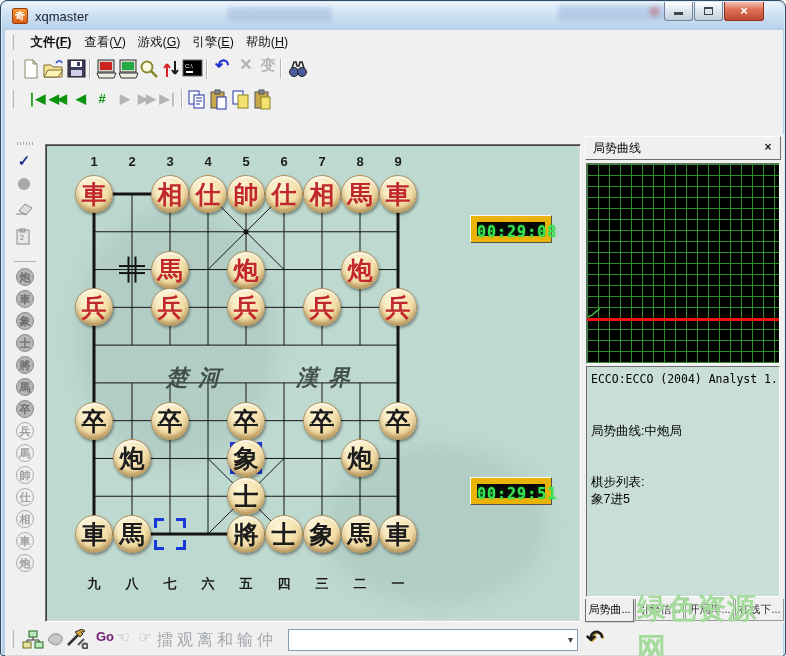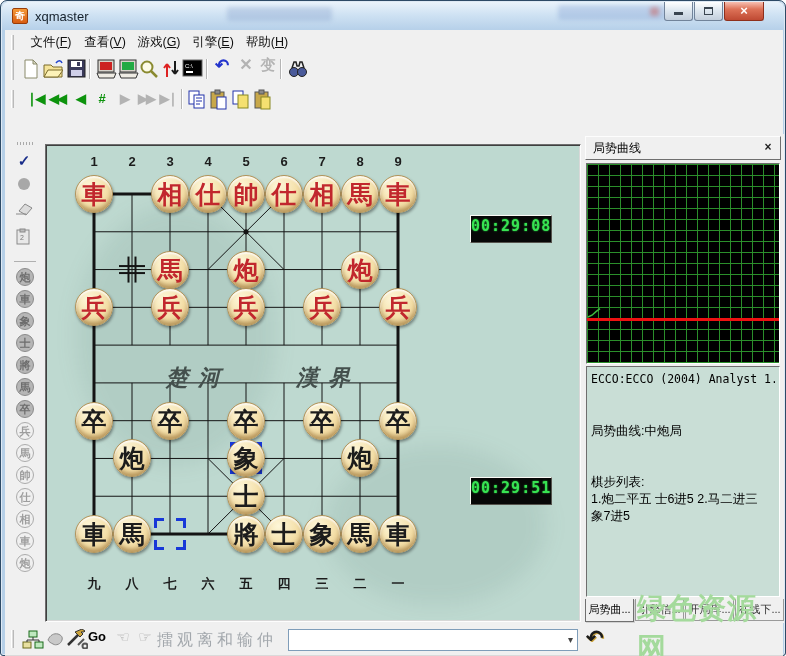--- a/index.html
+++ b/index.html
@@ -50,22 +50,22 @@
      background:radial-gradient(circle at 35% 28%, #fdf6d8, #f4dfa8 55%, #ddbe82);
      border:1px solid #b2935a;box-shadow:inset 0 2px 2px rgba(255,255,255,.85), inset 0 -3px 4px rgba(140,100,40,.55), 1px 2px 3px rgba(0,0,0,.4);
      text-align:center;line-height:37px;font-size:25px;font-weight:bold;font-family:"DejaVu Serif",serif;z-index:5;}
   .piece.red{color:#c1272d;} .piece.black{color:#1c1c1c;}
   .bk-marker{position:absolute;width:32px;height:32px;z-index:4;}
   .bk-marker i{position:absolute;width:10px;height:10px;border:0 solid #1838d8;}
   .bk-marker .tl{left:0;top:0;border-left-width:3px;border-top-width:3px;}
   .bk-marker .tr{right:0;top:0;border-right-width:3px;border-top-width:3px;}
   .bk-marker .bl{left:0;bottom:0;border-left-width:3px;border-bottom-width:3px;}
   .bk-marker .br{right:0;bottom:0;border-right-width:3px;border-bottom-width:3px;}
-  .timer{position:absolute;width:82px;height:28px;background:#0f172a;
-     border:1px solid;border-color:#fbfaf6 #55534d #55534d #fbfaf6;padding:0;}
+  .timer{position:absolute;width:82px;height:28px;background:#eab308;
+     border:1px solid;border-color:#fbfaf6 #55534d #55534d #fbfaf6;padding:6px;}
   .timer .lcd{width:100%;height:100%;background:#070707;text-align:center;
      font-family:"DejaVu Sans Mono",monospace;font-size:15px;font-weight:bold;color:#38e352;
      line-height:21px;letter-spacing:1px;text-shadow:0 0 2px rgba(40,220,70,.8);}
   
   .pane{position:absolute;left:578px;top:104px;width:201px;height:489px;background:#f0f0f0;}
   .pane-title{position:absolute;left:2px;top:2px;width:196px;height:24px;background:#f0f0f0;
      border:1px solid;border-color:#fdfdfd #6f6f6f #6f6f6f #fdfdfd;font-size:12px;color:#000;line-height:22px;padding-left:7px;}
   .pane-close{position:absolute;right:4px;top:4px;width:16px;height:15px;text-align:center;line-height:13px;
      font-size:12px;font-weight:bold;color:#222;}
   .chart{position:absolute;left:3px;top:29px;width:194px;height:201px;
@@ -113,21 +113,21 @@
     <div class="winbtn close" style="left:722px;width:40px;">
           <span>×</span>
         </div>
   </div>
 
   <div class="client">
 
     <div class="menubar">
       <div class="grip-v" style="left:6px;top:4px;height:15px;"></div>
       <div id="menu-items">
-            <div class="menu-item" style="left: 22px; width: 48px;"><span>文件(</span><u>F</u><span>)</span></div>
+            <div class="menu-item" style="left: 22px; width: 48px; font-weight: bold;"><span>文件(</span><u>F</u><span>)</span></div>
             <div class="menu-item" style="left: 76px; width: 48px;"><span>查看(</span><u>V</u><span>)</span></div>
             <div class="menu-item" style="left: 130px; width: 48px;"><span>游戏(</span><u>G</u><span>)</span></div>
             <div class="menu-item" style="left: 184px; width: 48px;"><span>引擎(</span><u>E</u><span>)</span></div>
             <div class="menu-item" style="left: 238px; width: 48px;"><span>帮助(</span><u>H</u><span>)</span></div>
           </div>
     </div>
 
     <div class="tb" style="top:24px;height:30px;">
       <div class="grip-v" style="left:6px;top:6px;height:20px;"></div>
       <div class="tbtn" style="left:14px;top:3px;">
@@ -401,21 +401,20 @@
             </svg>
       </div>
       <div class="infobox" id="info-box">
             <div class="infoline mono">ECCO:ECCO (2004) Analyst 1.0</div>
             <div class="infoline"></div>
             <div class="infoline"></div>
             <div class="infoline">局势曲线:中炮局</div>
             <div class="infoline"></div>
             <div class="infoline"></div>
             <div class="infoline">棋步列表:</div>
-            <div class="infoline">1.炮二平五 士6进5 2.马二进三</div>
             <div class="infoline">象7进5</div>
           </div>
       <div class="tabs" id="pane-tabs">
             <div class="tab active" style="left: 0px; width: 49px;">局势曲...</div>
             <div class="tab" style="left: 50px; width: 49px;">引擎信...</div>
             <div class="tab" style="left: 100px; width: 49px;">开局库...</div>
             <div class="tab" style="left: 150px; width: 49px;">在线下...</div>
           </div>
     </div>
 
@@ -435,21 +434,21 @@
             </svg>
           </div>
       <div class="tbtn" style="left:60px;top:3px;">
         <svg width="22" height="20">
               <path d="M2 16L12 6" stroke="#333" stroke-width="2.5"></path>
               <path d="M9 3l5 5 3-3-2-2h3l1-1-3-2z" fill="#caa23a" stroke="#333"></path>
               <path d="M12 16l6-6" stroke="#555" stroke-width="2"></path>
               <circle cx="19" cy="17" r="2.5" fill="none" stroke="#555" stroke-width="2"></circle>
             </svg>
           </div>
-      <div class="tbtn" style="left:80px;top:5px;color:#000000;font-size:13px;font-weight:bold;"><span>Go</span></div>
+      <div class="tbtn" style="left:88px;top:5px;color:#701a75;font-size:13px;font-weight:bold;"><span>Go</span></div>
       <div class="tbtn" style="left:106px;top:4px;color:#a8a8a8;font-size:15px;"><span>☜</span></div>
       <div class="tbtn" style="left:128px;top:4px;color:#a8a8a8;font-size:15px;"><span>☞</span></div>
       <div id="word-buttons">
             <div class="wordbtn" style="left: 151px;">擂</div>
             <div class="wordbtn" style="left: 171px;">观</div>
             <div class="wordbtn" style="left: 191px;">离</div>
             <div class="wordbtn" style="left: 211px;">和</div>
             <div class="wordbtn" style="left: 231px;">输</div>
             <div class="wordbtn" style="left: 251px;">仲</div>
           </div>

